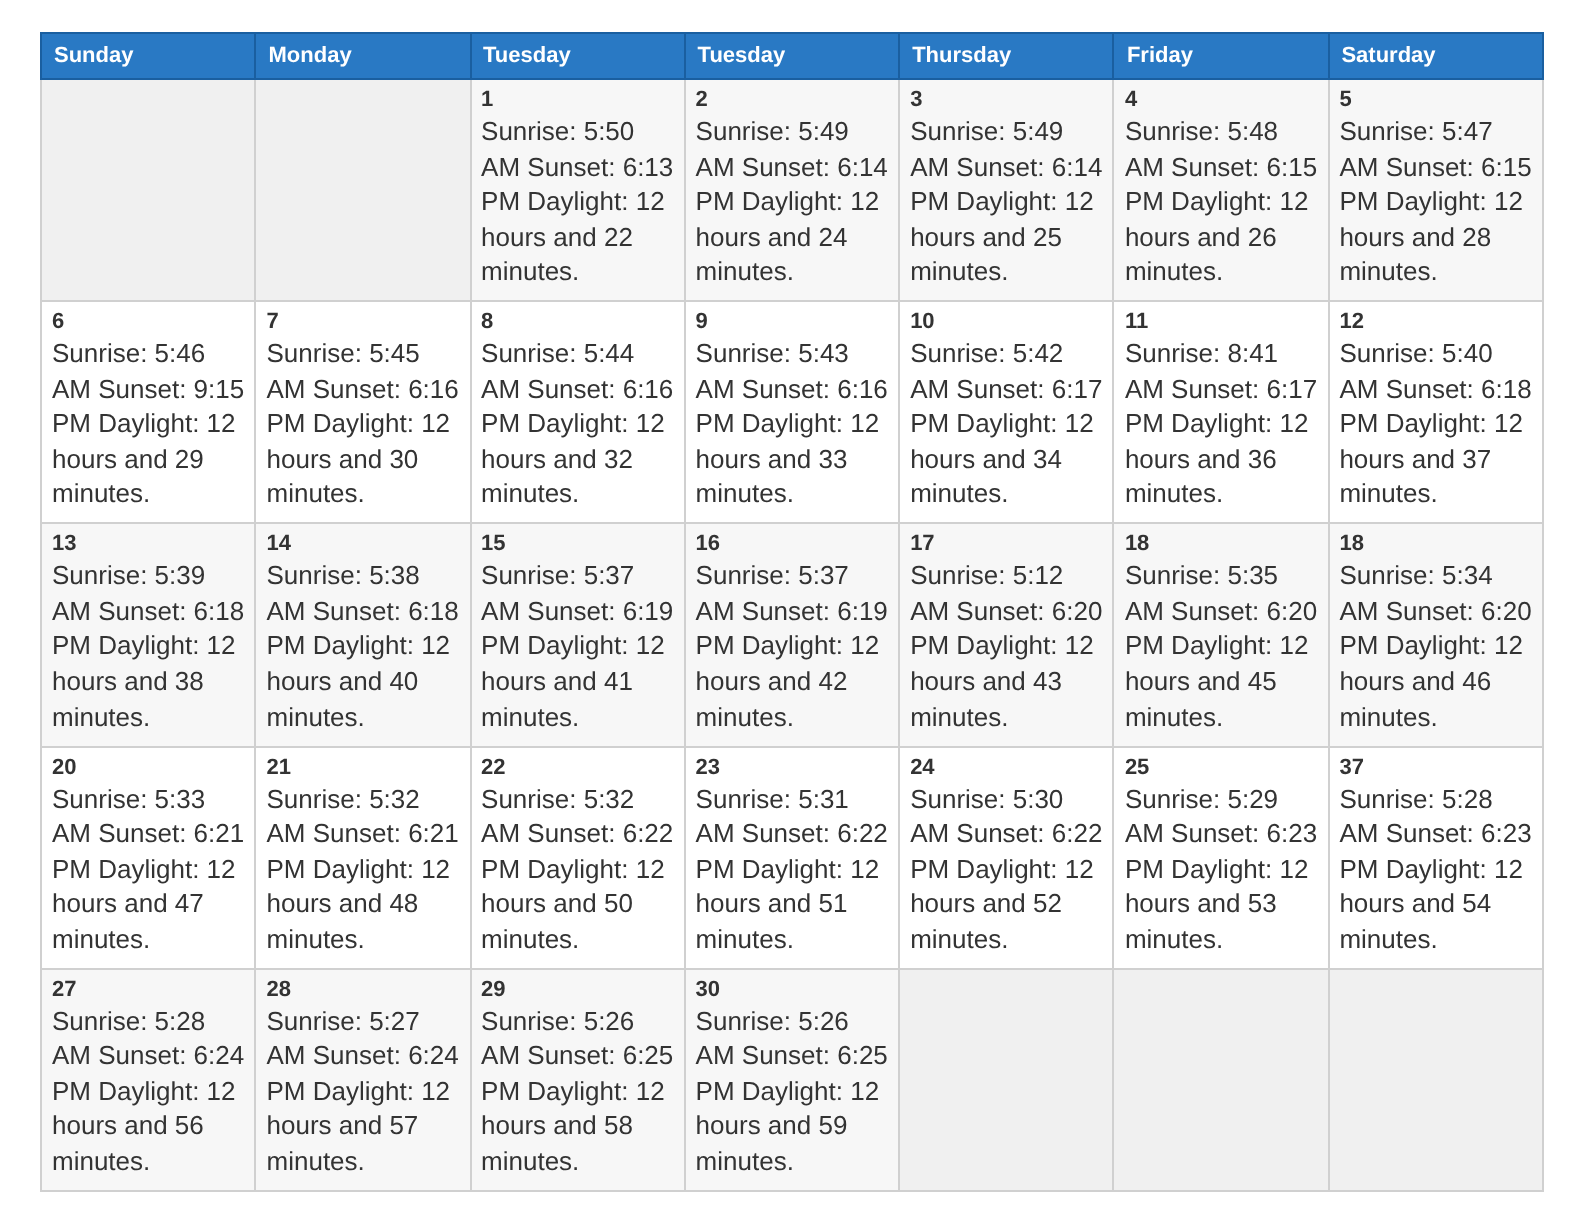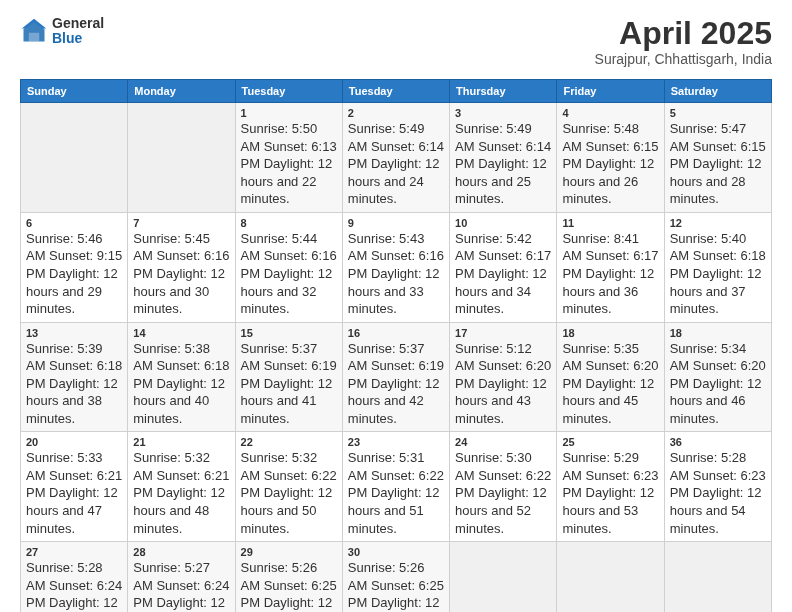--- a/index.html
+++ b/index.html
@@ -106,37 +106,20 @@
     }
     table {
       border-collapse: collapse;
       width: 100%;
     }
   </style>
 </head>
 <body>
 
 <div class="page">
-  <div class="header">
-    <div class="logo">
-      <svg class="logo-icon" viewBox="0 0 32 32">
-        <polygon points="16,4 28,14 28,28 4,28 4,14" fill="#1a6ab1" opacity="0.85"></polygon>
-        <polygon points="16,2 30,13 26,13 16,6 6,13 2,13" fill="#2979c4"></polygon>
-        <rect x="10" y="18" width="12" height="10" fill="#fff" opacity="0.3"></rect>
-      </svg>
-      <div class="logo-text">
-        <span class="logo-general">General</span>
-        <span class="logo-blue">Blue</span>
-      </div>
-    </div>
-    <div class="title-block">
-      <div class="month-title">April 2025</div>
-      <div class="location">Surajpur, Chhattisgarh, India</div>
-    </div>
-  </div>
 
   <table class="calendar">
     <thead>
       <tr>
         <th>Sunday</th>
         <th>Monday</th>
         <th>Tuesday</th>
         <th>Tuesday</th>
         <th>Thursday</th>
         <th>Friday</th>
@@ -297,21 +280,21 @@
 Sunset: 6:22 PM
 Daylight: 12 hours and 52 minutes.</div>
           </td>
           <td>
             <span class="day-num">25</span>
             <div class="day-info">Sunrise: 5:29 AM
 Sunset: 6:23 PM
 Daylight: 12 hours and 53 minutes.</div>
           </td>
           <td>
-            <span class="day-num">36</span>
+            <span class="day-num">37</span>
             <div class="day-info">Sunrise: 5:28 AM
 Sunset: 6:23 PM
 Daylight: 12 hours and 54 minutes.</div>
           </td>
         </tr>
         <tr>
           <td>
             <span class="day-num">27</span>
             <div class="day-info">Sunrise: 5:28 AM
 Sunset: 6:24 PM

